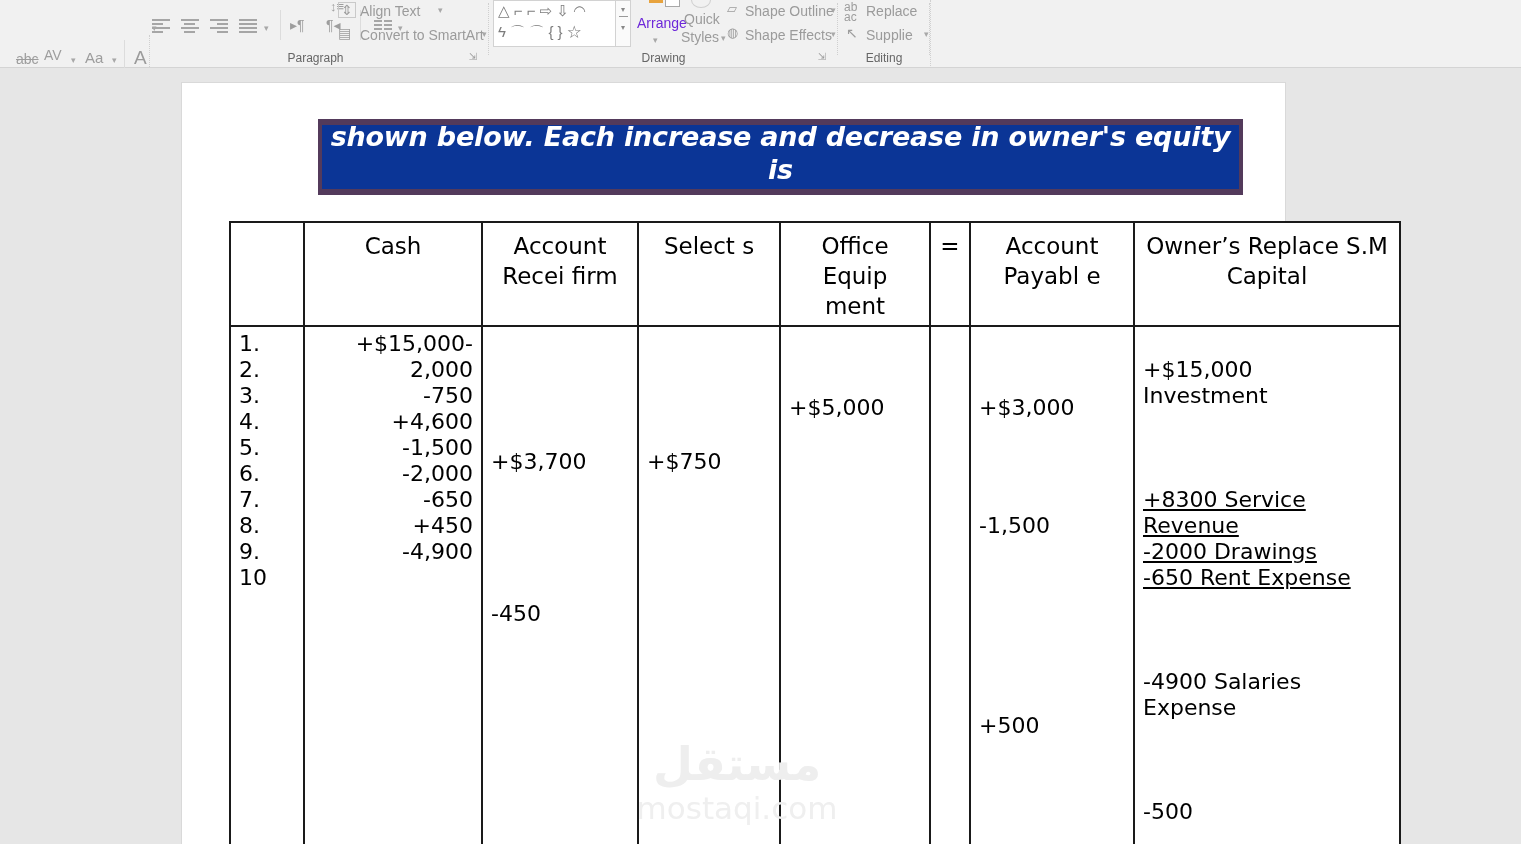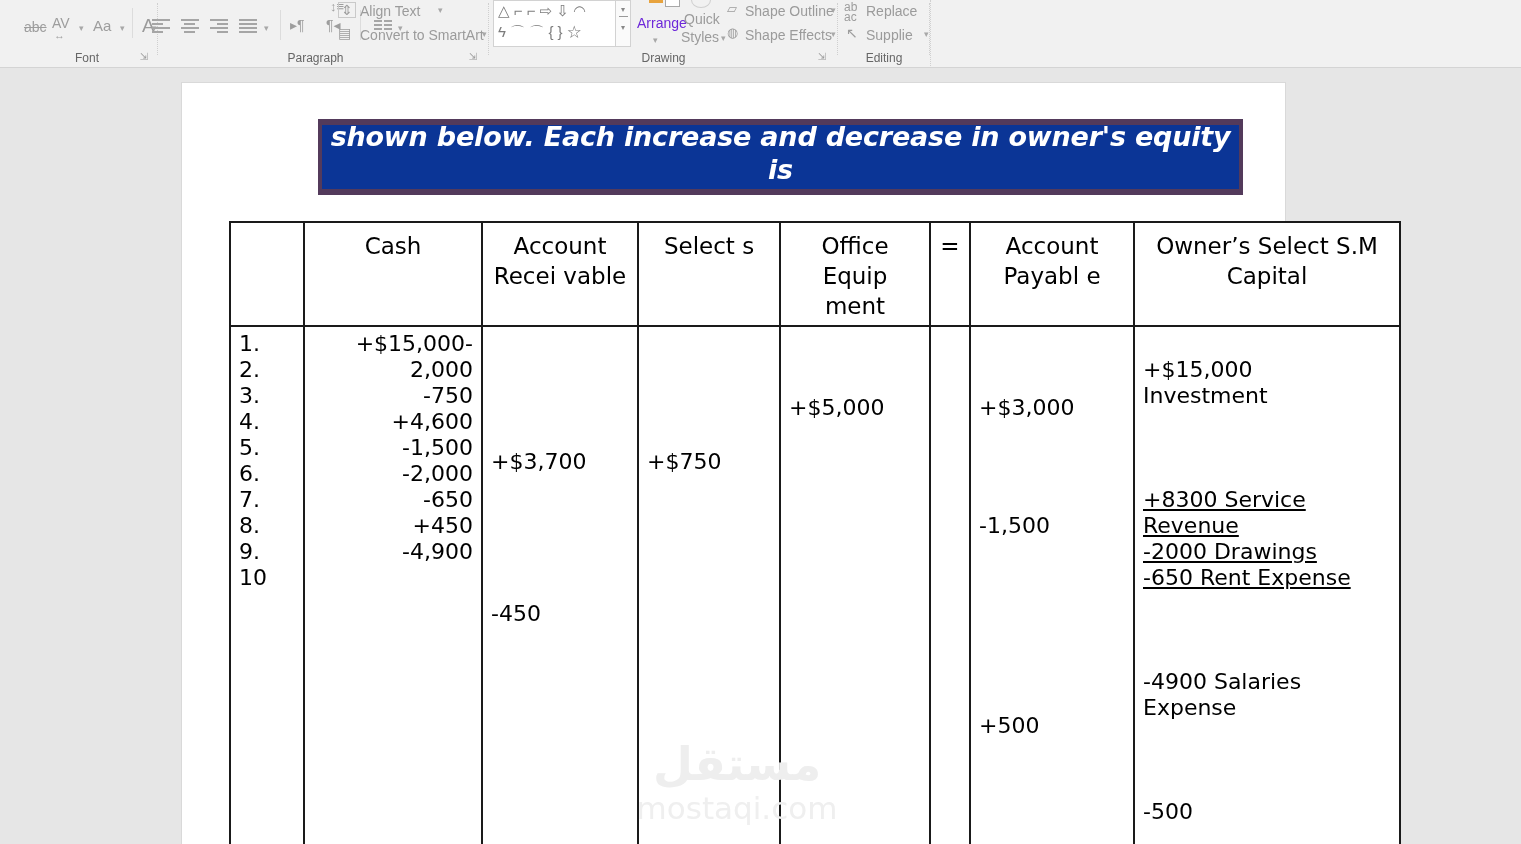--- a/index.html
+++ b/index.html
@@ -188,21 +188,21 @@
     font-size: 31px; color: #efefef; line-height: 36px;
   }
 </style>
 </head>
 <body>
 
 <div id="app">
 
   <div class="ribbon">
 
-    <div class="rgroup" style="left:16px; width:142px;">
+    <div class="rgroup" style="left:8px; width:142px;margin-top:32px;">
       <span class="ricon" style="left:8px; top:20px; text-decoration:line-through; font-size:14px;">abc</span>
       <span class="ricon" style="left:36px; top:16px; font-size:14px;">AV</span>
       <span class="ricon" style="left:38px; top:30px; font-size:11px;">↔</span>
       <span class="ricon caret" style="left:63px; top:24px;">▾</span>
       <span class="ricon" style="left:77px; top:18px; font-size:15px;">Aa</span>
       <span class="ricon caret" style="left:104px; top:24px;">▾</span>
       <div class="sep-v" style="left:116px; top:8px;"></div>
       <span class="fontcolor-a" style="left:126px; top:16px;">A</span>
       <div class="rgroup-label">Font</div>
       <div class="dlg-launch" style="right:8px;">⇲</div>
@@ -326,26 +326,26 @@
         <div class="banner-inner">
           <div class="banner-text">certified public accounting firm, for the month of August is shown below. Each increase and decrease in owner's equity is</div>
         </div>
       </div>
 
       <table class="acct">
         <thead>
           <tr>
             <th class="h-num"></th>
             <th class="h-cash">Cash</th>
-            <th class="h-ar">Account Recei vable</th>
+            <th class="h-ar">Account Recei firm</th>
             <th class="h-sup">Select s</th>
             <th class="h-oe">Office Equip ment</th>
             <th class="h-eq">=</th>
             <th class="h-ap">Account Payabl e</th>
-            <th class="h-own">Owner’s Select S.M Capital</th>
+            <th class="h-own">Owner’s Replace S.M Capital</th>
           </tr>
         </thead>
         <tbody>
           <tr>
             <td class="body c-num">1.
 2.
 3.
 4.
 5.
 6.

